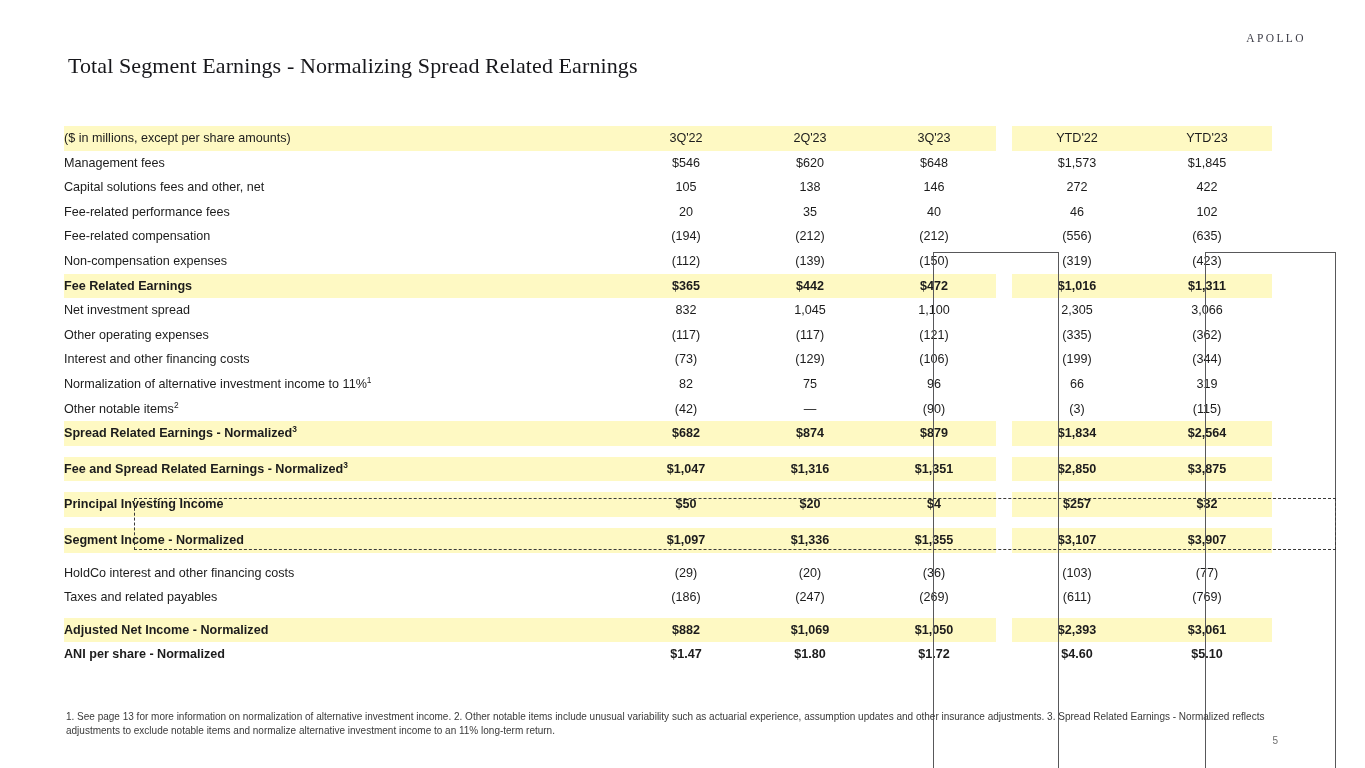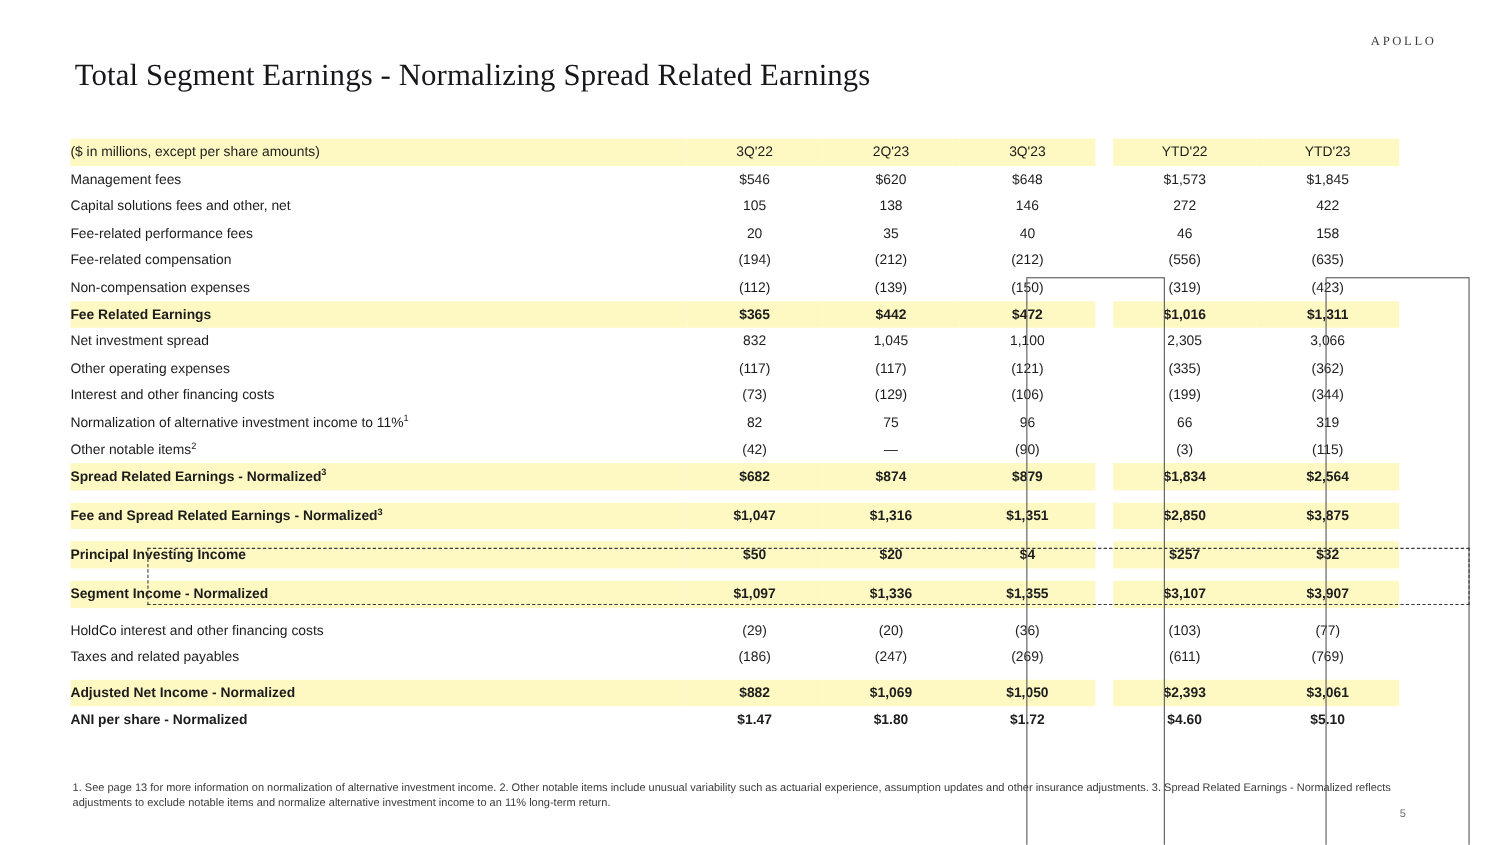--- a/index.html
+++ b/index.html
@@ -25,21 +25,21 @@
     letter-spacing: 2.4px;
     color: #3c3c46;
     font-weight: 400;
   }
 
   
   #title {
     position: absolute;
     left: 68px; top: 53px;
     font-family: "Liberation Serif", serif;
-    font-size: 28px;
+    font-size: 22px;
     font-weight: 400;
     color: #17171b;
     letter-spacing: 0.1px;
     white-space: nowrap;
   }
 
   
   #table-wrap {
     position: absolute;
     left: 64px; top: 126px;
@@ -169,21 +169,21 @@
             <td class="num">272</td>
             <td class="num">422</td>
           </tr>
           <tr>
             <td class="label indent1">Fee-related performance fees</td>
             <td class="num">20</td>
             <td class="num">35</td>
             <td class="num">40</td>
             <td class="gapcell"></td>
             <td class="num">46</td>
-            <td class="num">158</td>
+            <td class="num">102</td>
           </tr>
           <tr>
             <td class="label indent1">Fee-related compensation</td>
             <td class="num">(194)</td>
             <td class="num">(212)</td>
             <td class="num">(212)</td>
             <td class="gapcell"></td>
             <td class="num">(556)</td>
             <td class="num">(635)</td>
           </tr>

